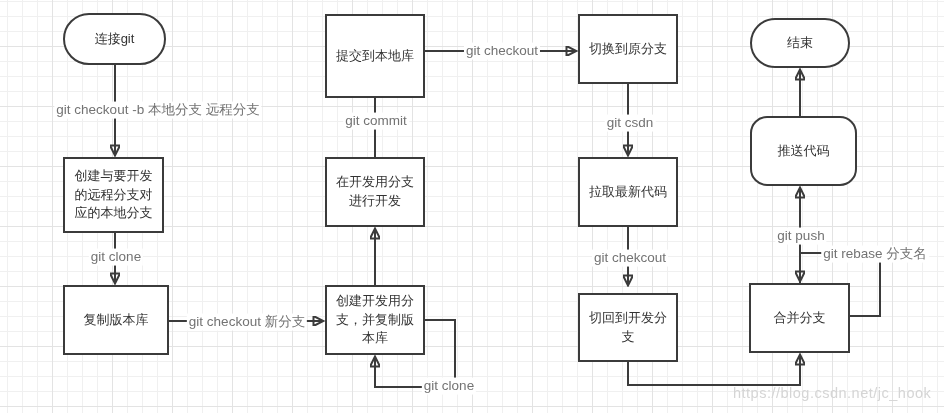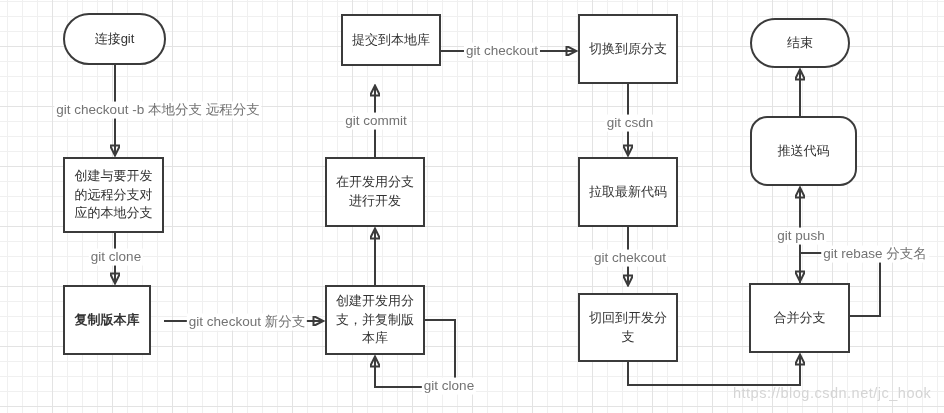--- a/index.html
+++ b/index.html
@@ -80,27 +80,27 @@
     <path d="M628 356 L628 385 L800 385 L800 355" marker-end="url(#arrow)"></path>
     <path d="M800 283 L800 188" marker-end="url(#arrow)"></path>
     <path d="M850 316 L880 316 L880 253 L800 253 L800 281" marker-end="url(#arrow)"></path>
     <path d="M800 116 L800 70" marker-end="url(#arrow)"></path>
   </svg>
 
   <div class="node rounded" style="left:63px; top:13px; width:103px; height:52px;">连接git</div>
 
   <div class="node" style="left:63px; top:157px; width:101px; height:76px;">创建与要开发的远程分支对应的本地分支</div>
 
-  <div class="node" style="left:63px; top:285px; width:88px; height:70px;font-weight:bold;">复制版本库</div>
+  <div class="node" style="left:63px; top:285px; width:106px; height:70px;">复制版本库</div>
 
   <div class="node" style="left:325px; top:285px; width:100px; height:70px;">创建开发用分支，并复制版本库</div>
 
   <div class="node" style="left:325px; top:157px; width:100px; height:70px;">在开发用分支进行开发</div>
 
-  <div class="node" style="left:325px; top:14px; width:100px; height:52px;margin-left:16px;">提交到本地库</div>
+  <div class="node" style="left:325px; top:14px; width:100px; height:84px;">提交到本地库</div>
 
   <div class="node" style="left:578px; top:14px; width:100px; height:70px;">切换到原分支</div>
 
   <div class="node" style="left:578px; top:157px; width:100px; height:70px;">拉取最新代码</div>
 
   <div class="node" style="left:578px; top:293px; width:100px; height:69px;">切回到开发分支</div>
 
   <div class="node" style="left:749px; top:283px; width:101px; height:70px;">合并分支</div>
 
   <div class="node" style="left:750px; top:116px; width:107px; height:70px;border-radius:17px;">推送代码</div>

